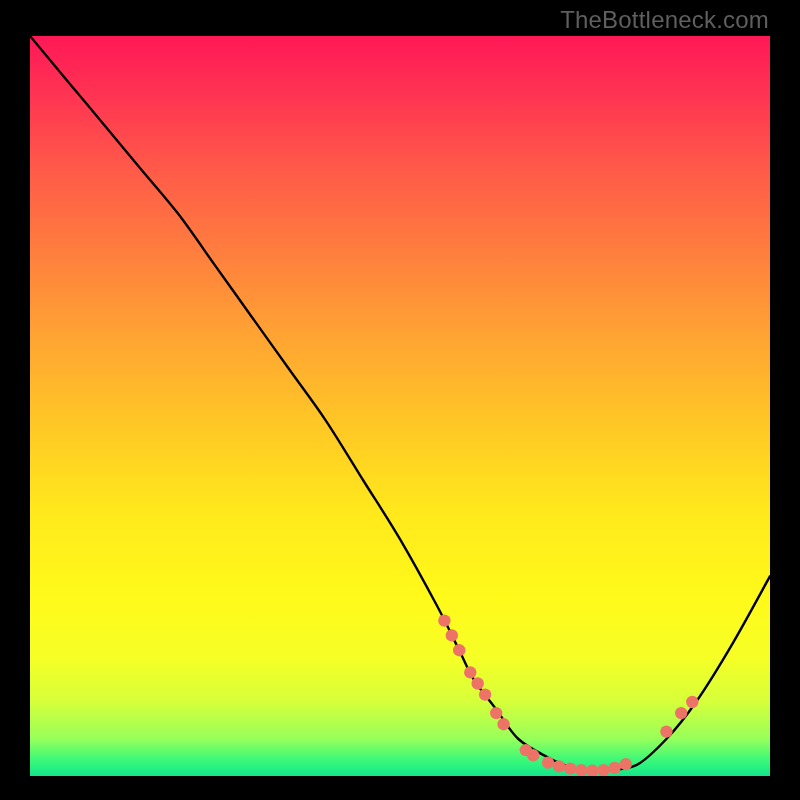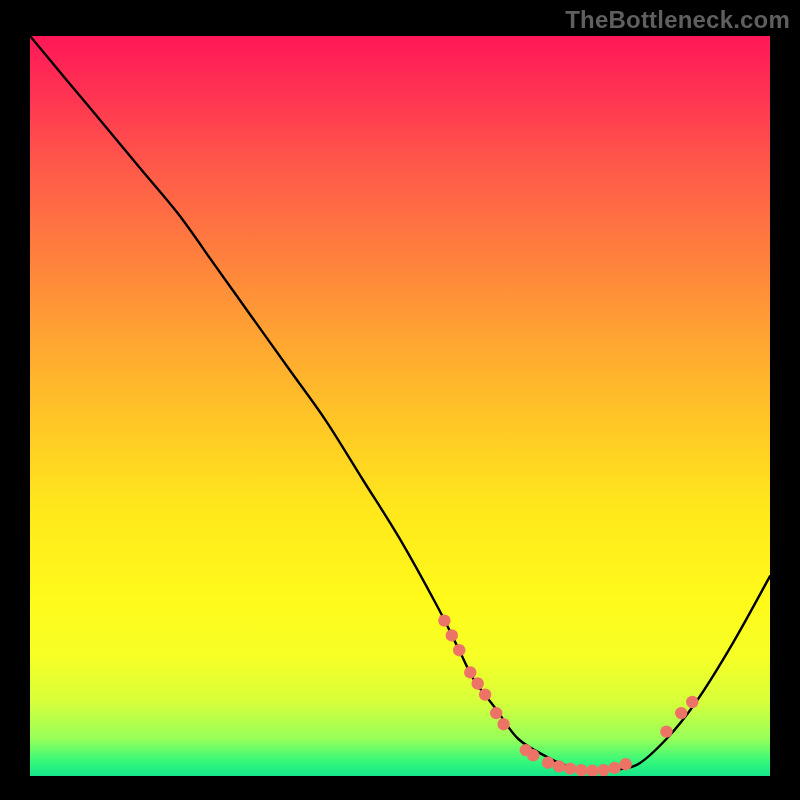--- a/index.html
+++ b/index.html
@@ -12,24 +12,24 @@
   }
   .frame {
     position: relative;
     width: 800px;
     height: 800px;
     background: #000;
   }
   .watermark {
     position: absolute;
     top: 6px;
-    right: 10px;
+    right: 31px;
     color: #5f5f5f;
     font-size: 24px;
-    font-weight: 700;
+    font-weight: 400;
     letter-spacing: 0.2px;
     font-family: Arial, sans-serif;
   }
   .plot {
     position: absolute;
     left: 30px;
     top: 36px;
     width: 740px;
     height: 740px;
   }

